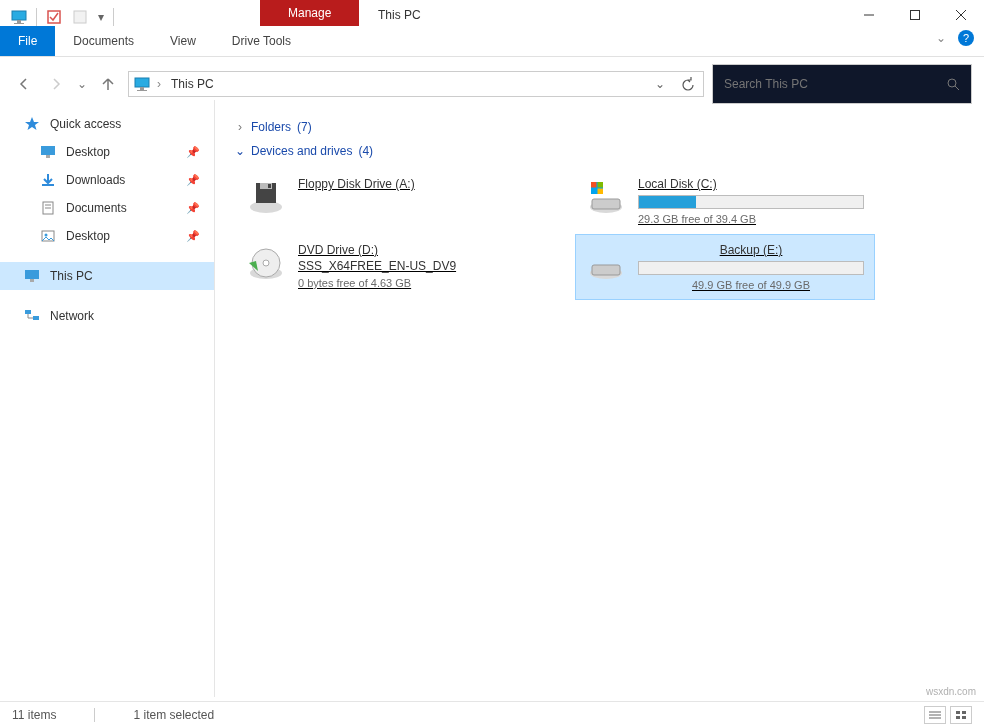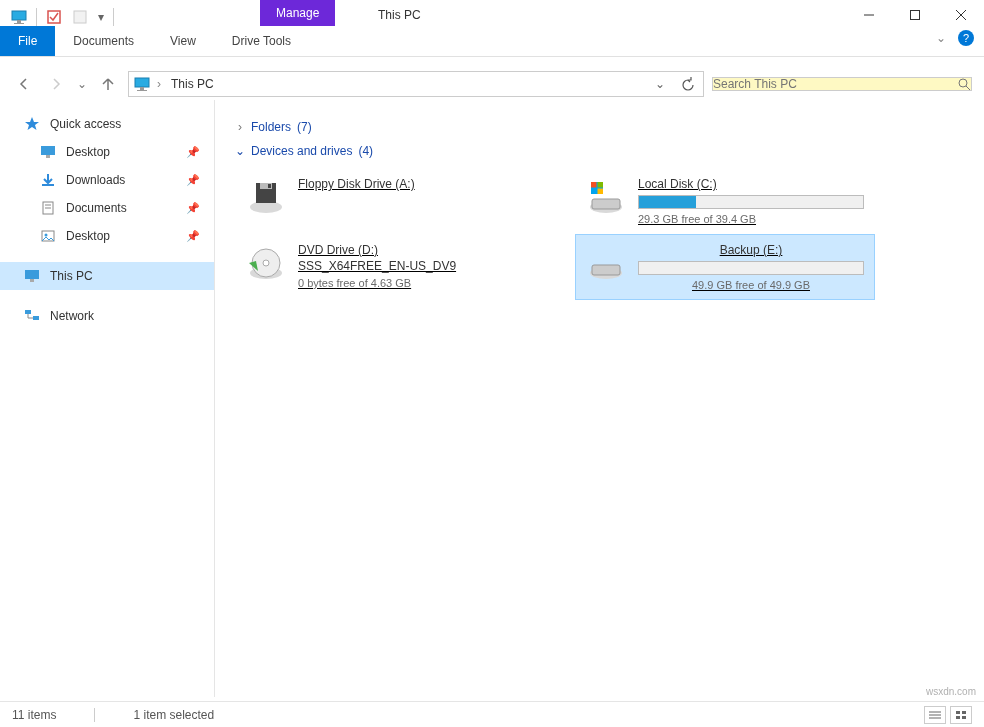--- a/index.html
+++ b/index.html
@@ -2,37 +2,37 @@
 <html><head>
 <meta charset="utf-8">
 <style>
   * { box-sizing: border-box; margin: 0; padding: 0; font-family: "Segoe UI", Tahoma, sans-serif; font-size: 12px; }
   body { width: 984px; height: 727px; background: #fff; overflow: hidden; position: relative; }
   .title-bar { height: 56px; display: flex; align-items: flex-start; position: relative; background: #fff; }
   .qat { display: flex; align-items: center; padding: 6px 8px; gap: 4px; }
   .qat-btn { width: 22px; height: 22px; display: flex; align-items: center; justify-content: center; }
   .qat-sep { width: 1px; height: 18px; background: #ccc; margin: 0 2px; }
   .tabstrip { position: absolute; left: 260px; top: 0; display: flex; align-items: center; }
-  .manage-tab { background: #6d28d9; color: #fff; padding: 6px 16px; font-size: 12px; }
+  .manage-tab { background: #b91c1c; color: #fff; padding: 6px 28px; font-size: 12px; }
   .window-title { position: absolute; left: 378px; top: 8px; font-size: 12px; color: #333; }
   .win-controls { position: absolute; right: 0; top: 0; display: flex; }
   .win-btn { width: 46px; height: 30px; display: flex; align-items: center; justify-content: center; cursor: pointer; }
   .ribbon-tabs { position: absolute; left: 0; top: 26px; display: flex; align-items: center; height: 30px; }
   .ribbon-tab { padding: 0 18px; height: 30px; display: flex; align-items: center; color: #444; cursor: pointer; font-size: 12px; }
   .ribbon-tab.file { background: #0078d7; color: #fff; }
   .ribbon-tab.tool { color: #444; }
   .ribbon-right { position: absolute; right: 10px; top: 30px; display: flex; align-items: center; gap: 12px; }
   .hr { position: absolute; left: 0; right: 0; top: 56px; height: 1px; background: #e1e1e1; }
 
   .nav-row { position: absolute; left: 0; right: 0; top: 68px; height: 32px; display: flex; align-items: center; padding: 0 12px; gap: 8px; }
   .nav-btn { width: 24px; height: 24px; display: flex; align-items: center; justify-content: center; color: #999; cursor: pointer; }
   .addr-bar { flex: 1; height: 26px; border: 1px solid #ccc; display: flex; align-items: center; padding: 0 4px; gap: 6px; background: #fff; }
   .addr-text { flex: 1; color: #333; font-size: 12px; padding-left: 4px; }
   .addr-btn { width: 22px; height: 22px; display: flex; align-items: center; justify-content: center; color: #666; cursor: pointer; }
-  .search-bar { width: 260px; height: 14px; border: 1px solid #ccc; display: flex; align-items: center; padding: 0 0; background: #fef9c3; }
+  .search-bar { width: 260px; height: 40px; border: 1px solid #ccc; display: flex; align-items: center; padding: 0 11px; background: #0f172a; }
   .search-input { border: none; outline: none; flex: 1; color: #777; font-size: 12px; background: transparent; }
 
   .main { position: absolute; left: 0; right: 0; top: 100px; bottom: 30px; display: flex; }
   .sidebar { width: 215px; border-right: 1px solid #e5e5e5; padding-top: 10px; }
   .side-item { height: 28px; display: flex; align-items: center; padding-left: 24px; gap: 10px; cursor: pointer; position: relative; }
   .side-item.selected { background: #cce8ff; }
   .side-label { color: #333; font-size: 12px; }
   .side-pin { position: absolute; right: 14px; color: #aaa; font-size: 11px; }
   .side-sub { padding-left: 40px; }
   .side-group { margin-bottom: 12px; }

